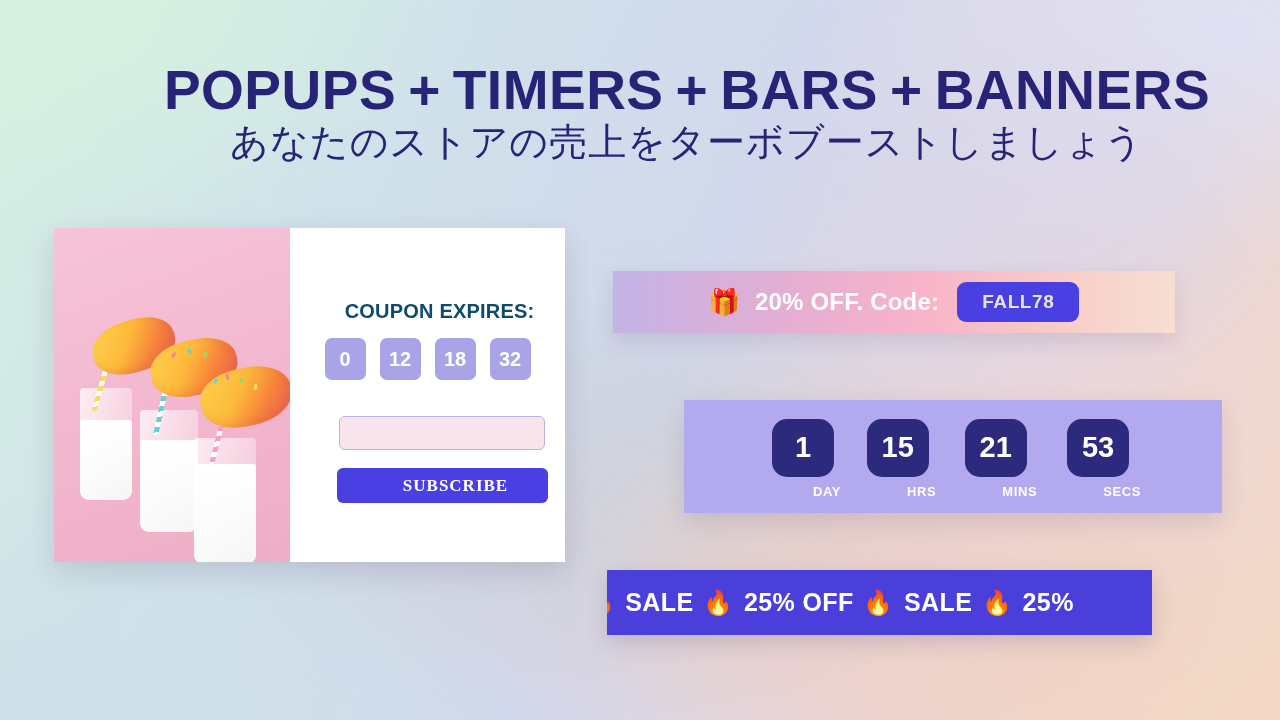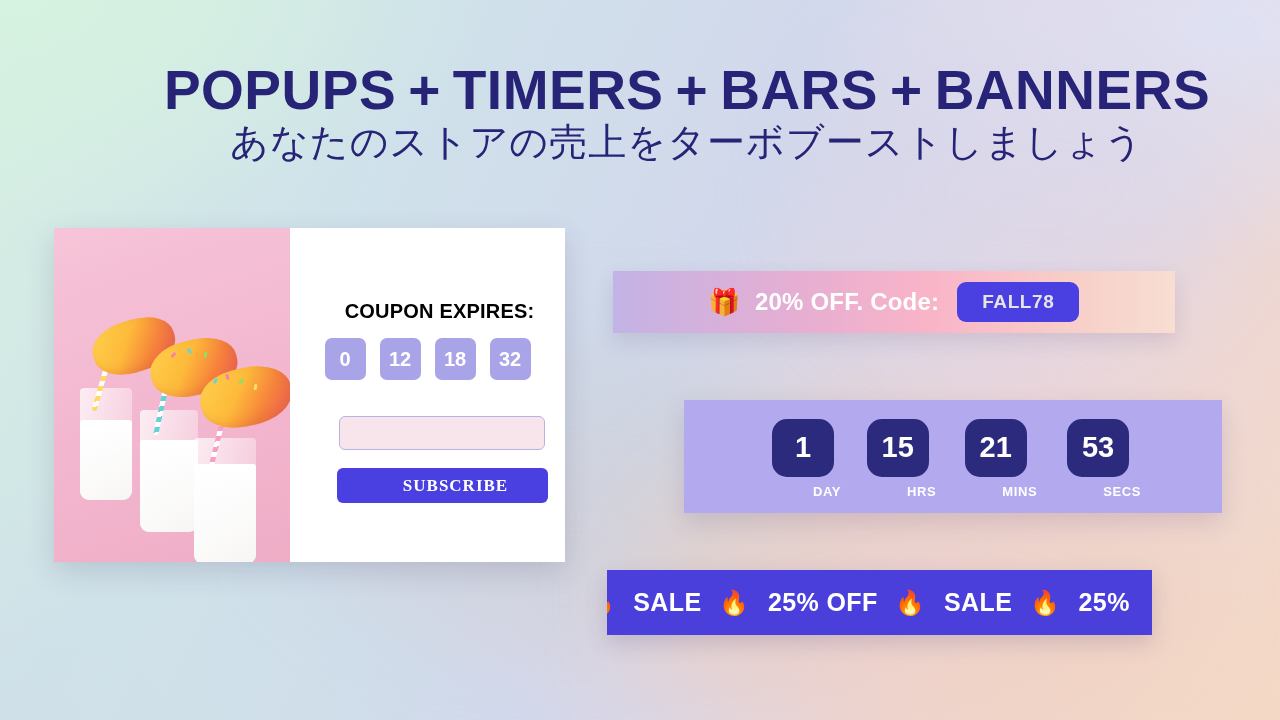--- a/index.html
+++ b/index.html
@@ -115,21 +115,21 @@
     flex: 1;
     position: relative;
     padding: 0 26px;
   }
   #coupon-expires-label {
     position: absolute;
     left: 0; right: 0; top: 72px;
     text-align: center;
     font-size: 20px;
     font-weight: bold;
-    color: #000000;
+    color: #0c4a6e;
     letter-spacing: 0.2px;
     padding-left: 24px;
   }
   #digit-row {
     position: absolute;
     left: 0; right: 0; top: 110px;
     display: flex;
     justify-content: center;
     gap: 14px;
   }
@@ -253,21 +253,21 @@
     width: 545px; height: 65px;
     background: #4a3fdb;
     overflow: hidden;
     box-shadow: 0 8px 20px rgba(60,50,120,.18);
     display: flex;
     align-items: center;
   }
   #sale-track {
     display: flex;
     align-items: center;
-    gap: 18px;
+    gap: 10px;
     white-space: nowrap;
     margin-left: -22px;
     color: #ffffff;
     font-size: 25px;
     font-weight: bold;
     letter-spacing: 0.4px;
     justify-content: center;
   }
   .flame-icon { font-size: 24px; }
 </style>

